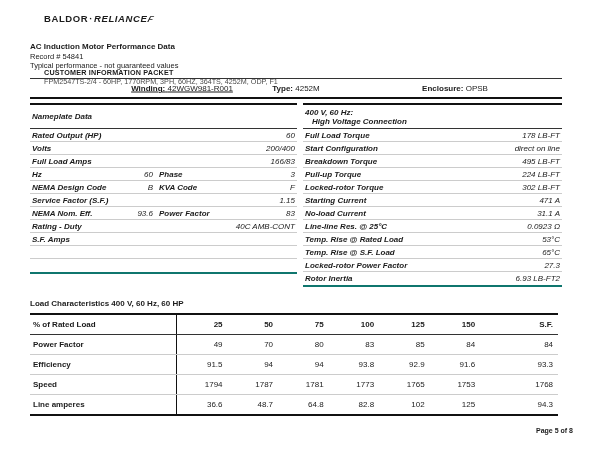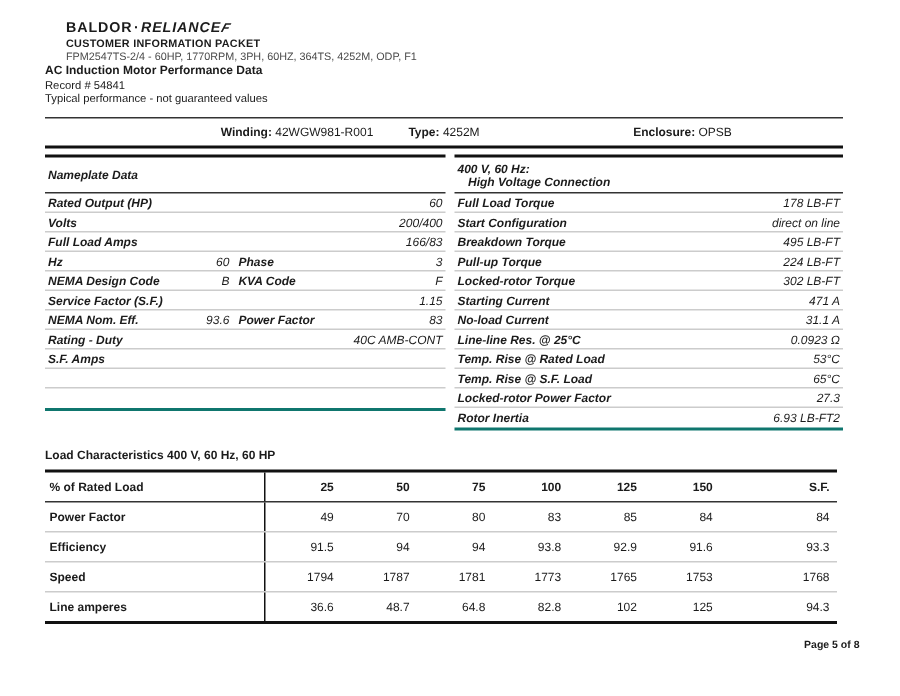--- a/index.html
+++ b/index.html
@@ -9,32 +9,32 @@
     position:relative;overflow:hidden;font-size:8px;
   }
   .b{font-weight:bold;}
 
   
   .hdr{position:absolute;top:13px;left:30px;display:flex;align-items:baseline;white-space:nowrap;flex-direction:column;}
   .logo{font-weight:bold;font-size:9.5px;letter-spacing:.6px;display:inline-flex;align-items:baseline;}
   .logo .rel{font-style:italic;}
   .logo .dot{margin:0 1px;}
   .flag{display:inline-block;transform:skewX(-18deg);font-style:italic;font-size:8.5px;margin-left:1px;}
-  .packet{font-weight:bold;font-size:7.2px;letter-spacing:.2px;margin-left:14px;}
+  .packet{font-weight:bold;font-size:7.2px;letter-spacing:.2px;margin-left:14px;margin-top:44px;}
   .spec{font-size:7.2px;color:#4a4a4a;margin-left:4px;}
 
   
   .titleblock{position:absolute;top:42px;left:30px;font-size:7.5px;line-height:9.5px;}
   .titleblock .t{font-weight:bold;font-size:8px;}
 
   
   .windbar{position:absolute;left:30px;top:78px;width:532px;height:18px;
     border-top:1px solid #333;border-bottom:2px solid #111;}
   .windbar .cell{position:absolute;top:50%;transform:translate(-50%,-50%);white-space:nowrap;}
-  .wc1{left:168px;} .wc2{left:266px;} .wc3{left:425px;}
+  .wc1{left:152px;text-decoration:underline;} .wc2{left:266px;} .wc3{left:425px;}
 
   
   .tbl{position:absolute;top:103px;border-top:2px solid #111;border-bottom:2px solid #0f766e;font-style:italic;}
   #nameplate{left:30px;width:267px;}
   #connection{left:303px;width:259px;}
   .thead{height:24px;border-bottom:1.5px solid #333;display:flex;flex-direction:column;
     justify-content:center;font-weight:bold;padding-left:2px;box-sizing:border-box;}
   .thead .l2{padding-left:7px;}
   .trow{height:13px;display:flex;align-items:center;border-bottom:1px solid #cccccc;
     padding:0 2px;justify-content:space-between;box-sizing:border-box;}

